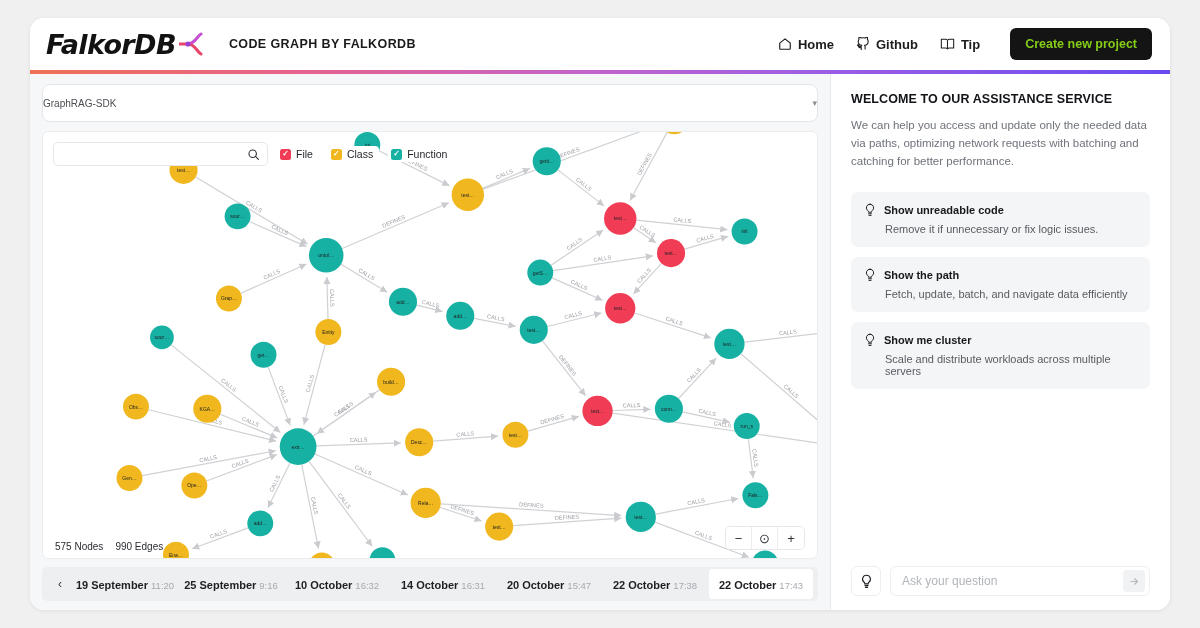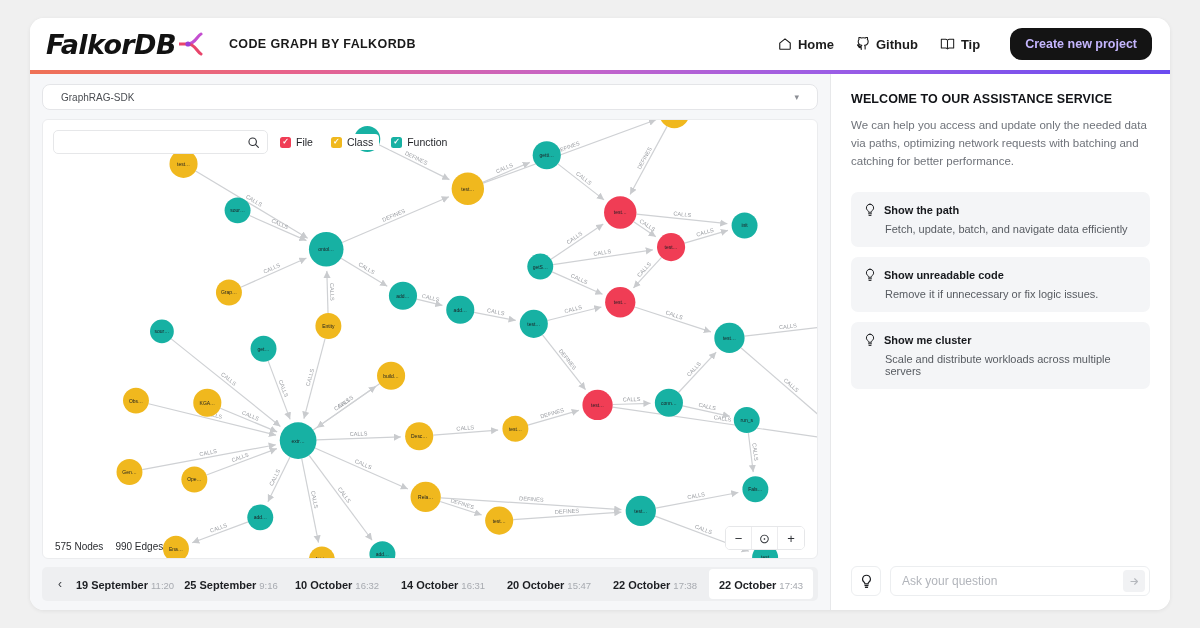--- a/index.html
+++ b/index.html
@@ -43,23 +43,23 @@
   }
   .nav { margin-left: auto; display: flex; align-items: center; gap: 22px; }
   .nav-item {
     display: flex; align-items: center; gap: 6px;
     font-size: 13px; font-weight: 600; color: #1c1c1c;
     cursor: pointer;
   }
   .nav-item svg { display: block; }
   .cta-btn {
     margin-left: 8px;
-    background: #141414; color: #c4b5fd;
+    background: #141414; color: #84cc16;
     font-size: 12.5px; font-weight: 700;
-    padding: 9px 15px; border: none; border-radius: 12px;
+    padding: 9px 15px; border: none; border-radius: 6px;
     cursor: pointer; font-family: "Liberation Sans", sans-serif;
   }
   .gradient-bar {
     height: 4px;
     background: linear-gradient(to right, #ef7255 0%, #e8638a 22%, #c464c9 48%, #9b5de5 70%, #6a4bf0 100%);
   }
 
   
   .body-split { display: flex; height: 536px; }
   .left-pane {
@@ -69,24 +69,24 @@
   }
   .divider-v { width: 1px; background: #e7e8ea; }
   .right-pane {
     flex: 1; background: #fff;
     padding: 18px 20px 0 20px;
     display: flex; flex-direction: column;
   }
 
   
   .repo-select {
-    height: 26px; background: #fff;
+    height: 38px; background: #fff;
     border: 1px solid #e4e5e8; border-radius: 8px;
     display: flex; align-items: center;
-    padding: 0 18px; cursor: pointer;
+    padding: 0 0; cursor: pointer;
     margin-bottom: 9px;
   }
   .repo-select .label { font-size: 10px; color: #4a4d52; }
   .repo-select .chev { margin-left: auto; color: #8b8e94; font-size: 9px; }
 
   
   .graph-card {
     flex: 1; background: #fff;
     border-radius: 6px; border: 1px solid #ebecee;
     position: relative; overflow: hidden;
@@ -605,33 +605,33 @@
       <div class="welcome-title">WELCOME TO OUR ASSISTANCE SERVICE</div>
       <div class="welcome-body">We can help you access and update only the needed data via paths, optimizing network requests with batching and catching for better performance.</div>
 
       <div class="suggestions" id="suggestions">
           <div class="sug-card">
             <div class="sug-head">
               <svg width="12" height="14" viewBox="0 0 14 16" fill="none" stroke="#1c1e22" stroke-width="1.15" stroke-linecap="round">
                 <path d="M7 1.2a4.2 4.2 0 0 0-2.5 7.6c.45.35.7.85.7 1.4v.4h3.6v-.4c0-.55.25-1.05.7-1.4A4.2 4.2 0 0 0 7 1.2z"></path>
                 <path d="M5.3 12.4h3.4M5.8 14.3h2.4"></path>
               </svg>
-              <span class="sug-title">Show the path</span>
+              <span class="sug-title">Show unreadable code</span>
             </div>
-            <div class="sug-desc">Fetch, update, batch, and navigate data efficiently</div>
+            <div class="sug-desc">Remove it if unnecessary or fix logic issues.</div>
           </div>
           <div class="sug-card">
             <div class="sug-head">
               <svg width="12" height="14" viewBox="0 0 14 16" fill="none" stroke="#1c1e22" stroke-width="1.15" stroke-linecap="round">
                 <path d="M7 1.2a4.2 4.2 0 0 0-2.5 7.6c.45.35.7.85.7 1.4v.4h3.6v-.4c0-.55.25-1.05.7-1.4A4.2 4.2 0 0 0 7 1.2z"></path>
                 <path d="M5.3 12.4h3.4M5.8 14.3h2.4"></path>
               </svg>
-              <span class="sug-title">Show unreadable code</span>
+              <span class="sug-title">Show the path</span>
             </div>
-            <div class="sug-desc">Remove it if unnecessary or fix logic issues.</div>
+            <div class="sug-desc">Fetch, update, batch, and navigate data efficiently</div>
           </div>
           <div class="sug-card">
             <div class="sug-head">
               <svg width="12" height="14" viewBox="0 0 14 16" fill="none" stroke="#1c1e22" stroke-width="1.15" stroke-linecap="round">
                 <path d="M7 1.2a4.2 4.2 0 0 0-2.5 7.6c.45.35.7.85.7 1.4v.4h3.6v-.4c0-.55.25-1.05.7-1.4A4.2 4.2 0 0 0 7 1.2z"></path>
                 <path d="M5.3 12.4h3.4M5.8 14.3h2.4"></path>
               </svg>
               <span class="sug-title">Show me cluster</span>
             </div>
             <div class="sug-desc">Scale and distribute workloads across multiple servers</div>

